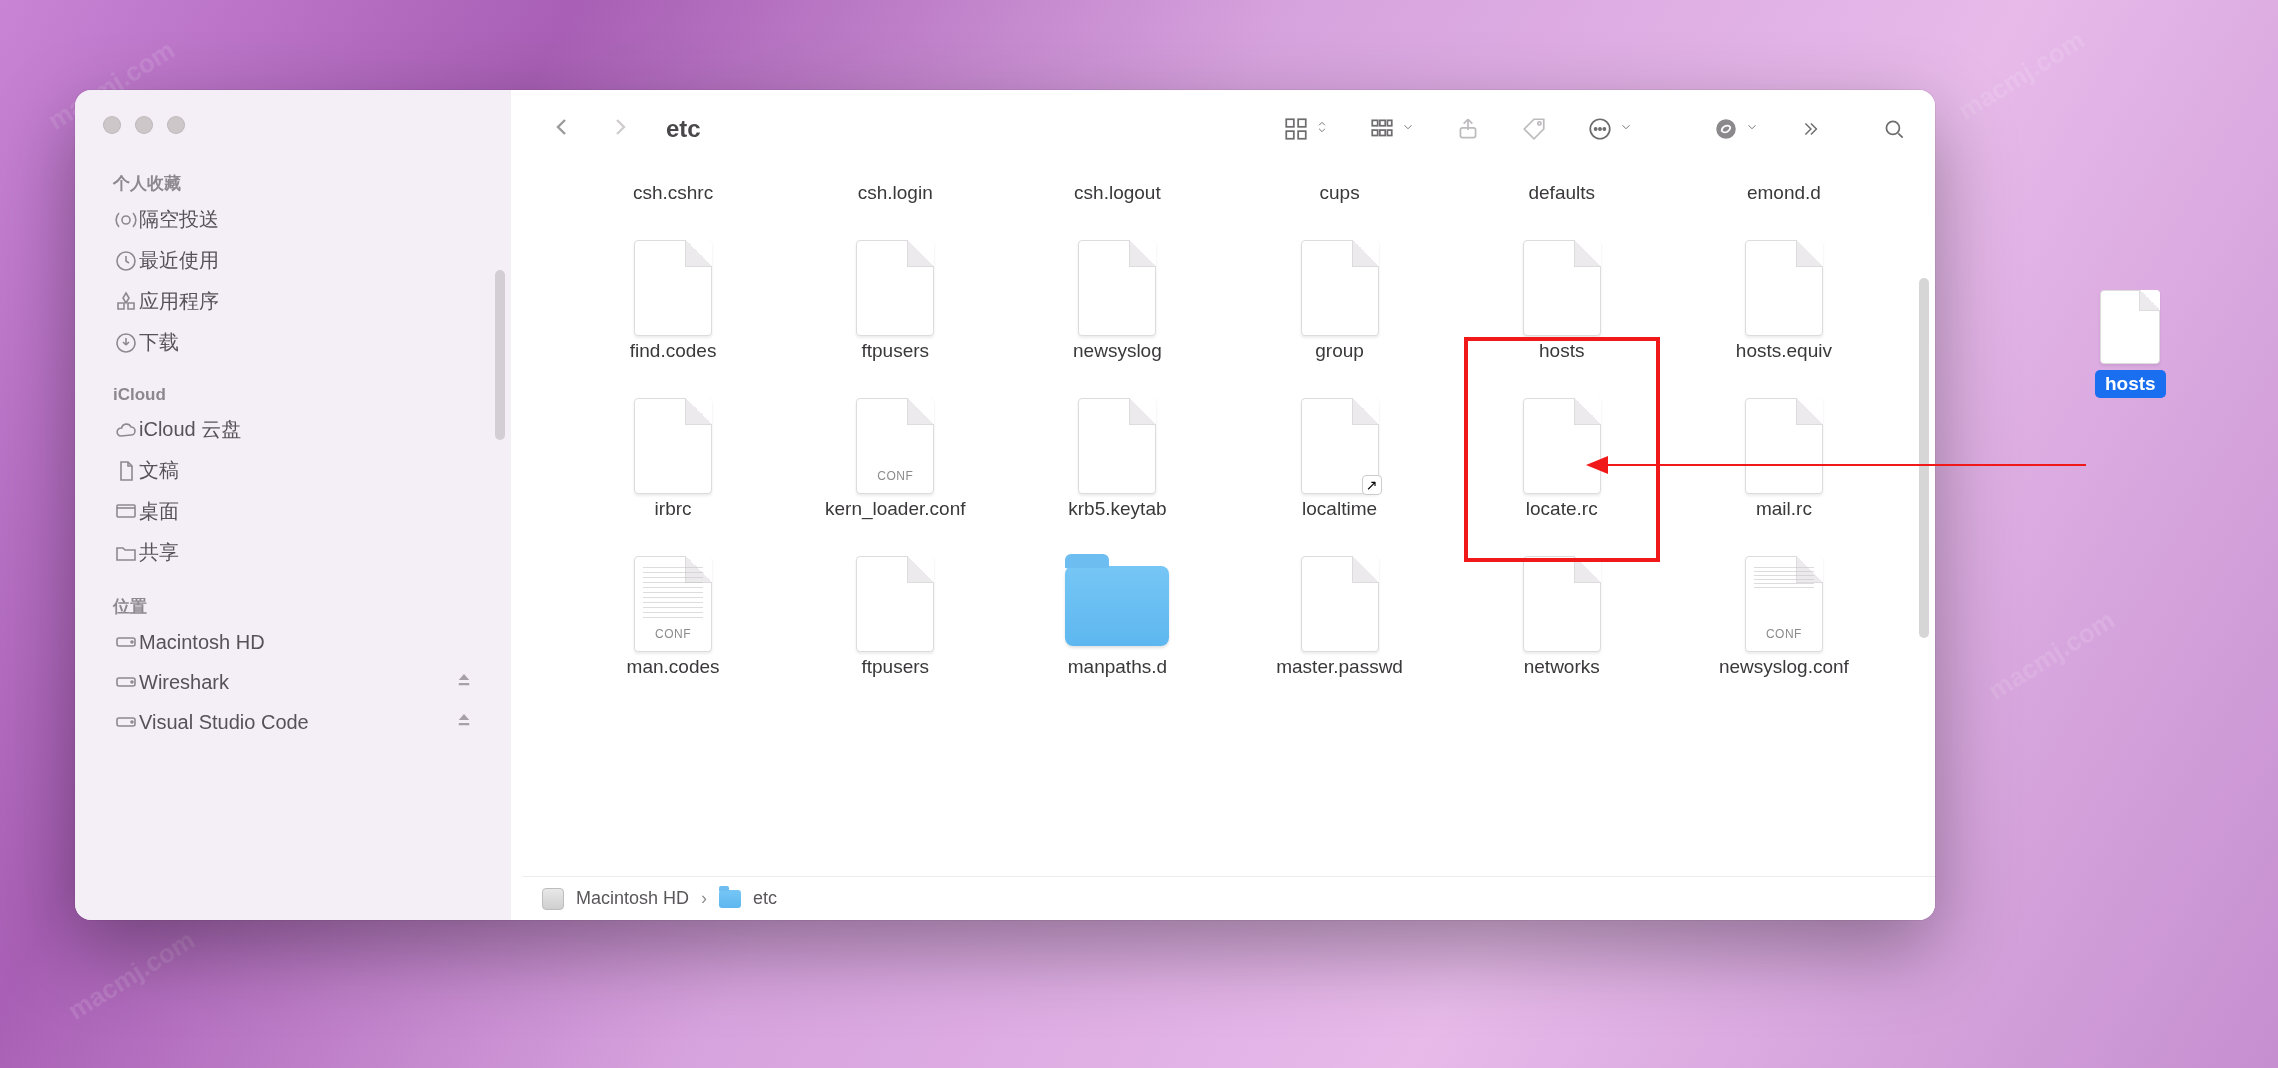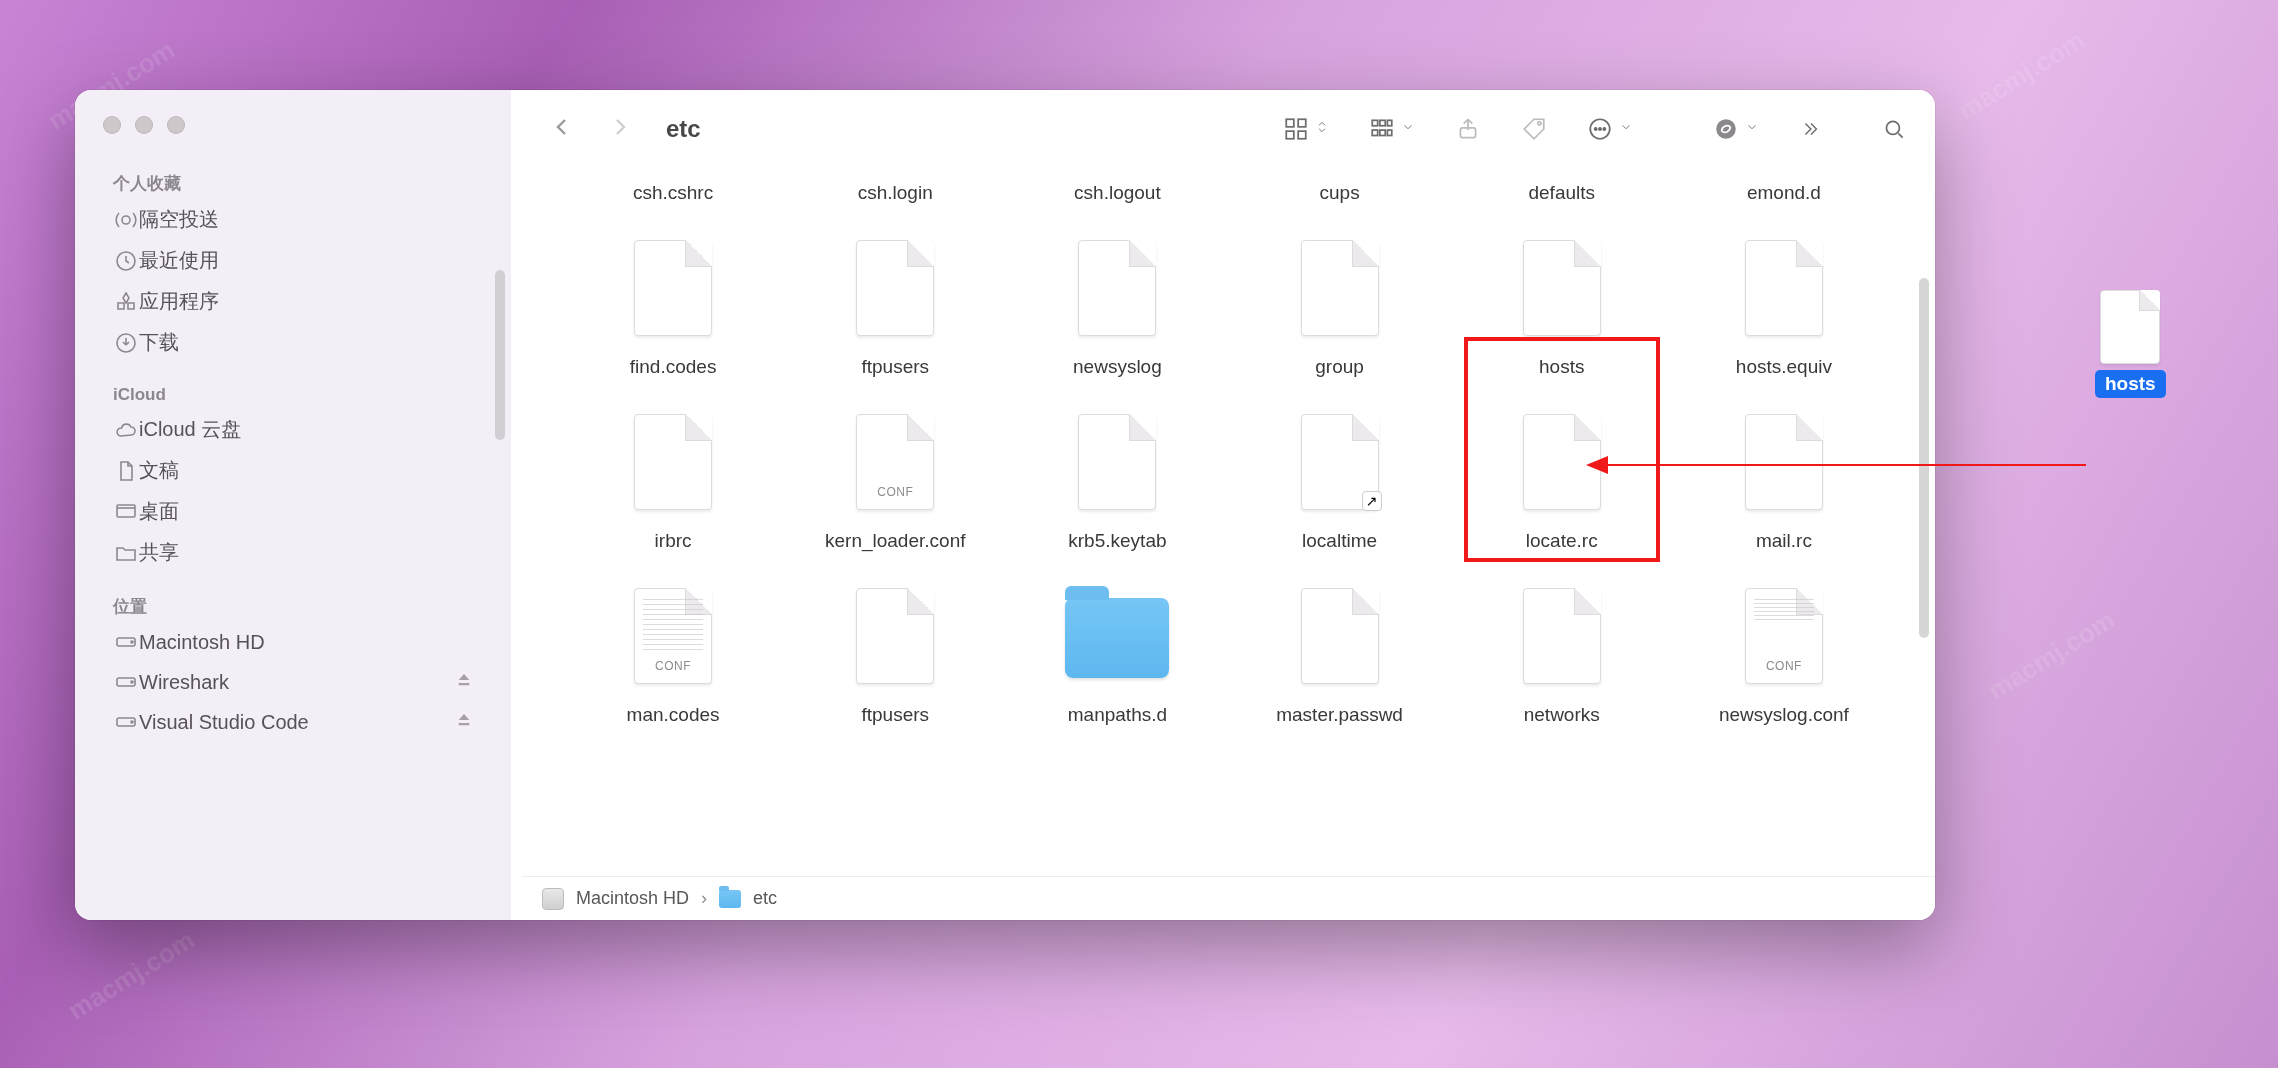--- a/index.html
+++ b/index.html
@@ -154,21 +154,21 @@
     border-radius: 8px;
     position:relative;
     margin-top:10px; margin-bottom:6px;
     box-shadow: 0 2px 3px rgba(0,0,0,0.12);
   }
   .folder-icon::before {
     content:""; position:absolute; top:-12px; left:0;
     width: 44px; height:14px; background:#6dbdf0;
     border-radius: 6px 6px 0 0;
   }
-  .item-label { font-size: 19px; color:#3a383a; text-align:center; margin-top:20px; white-space:nowrap; }
+  .item-label { font-size: 19px; color:#3a383a; text-align:center; margin-top:4px; white-space:nowrap; }
   .row0 .item-label { margin-top: 4px; }
 
   .highlight-box {
     position:absolute;
     border: 4px solid #f01818;
     pointer-events:none;
   }
   .arrow-line {
     position:absolute;
     height: 2px;

